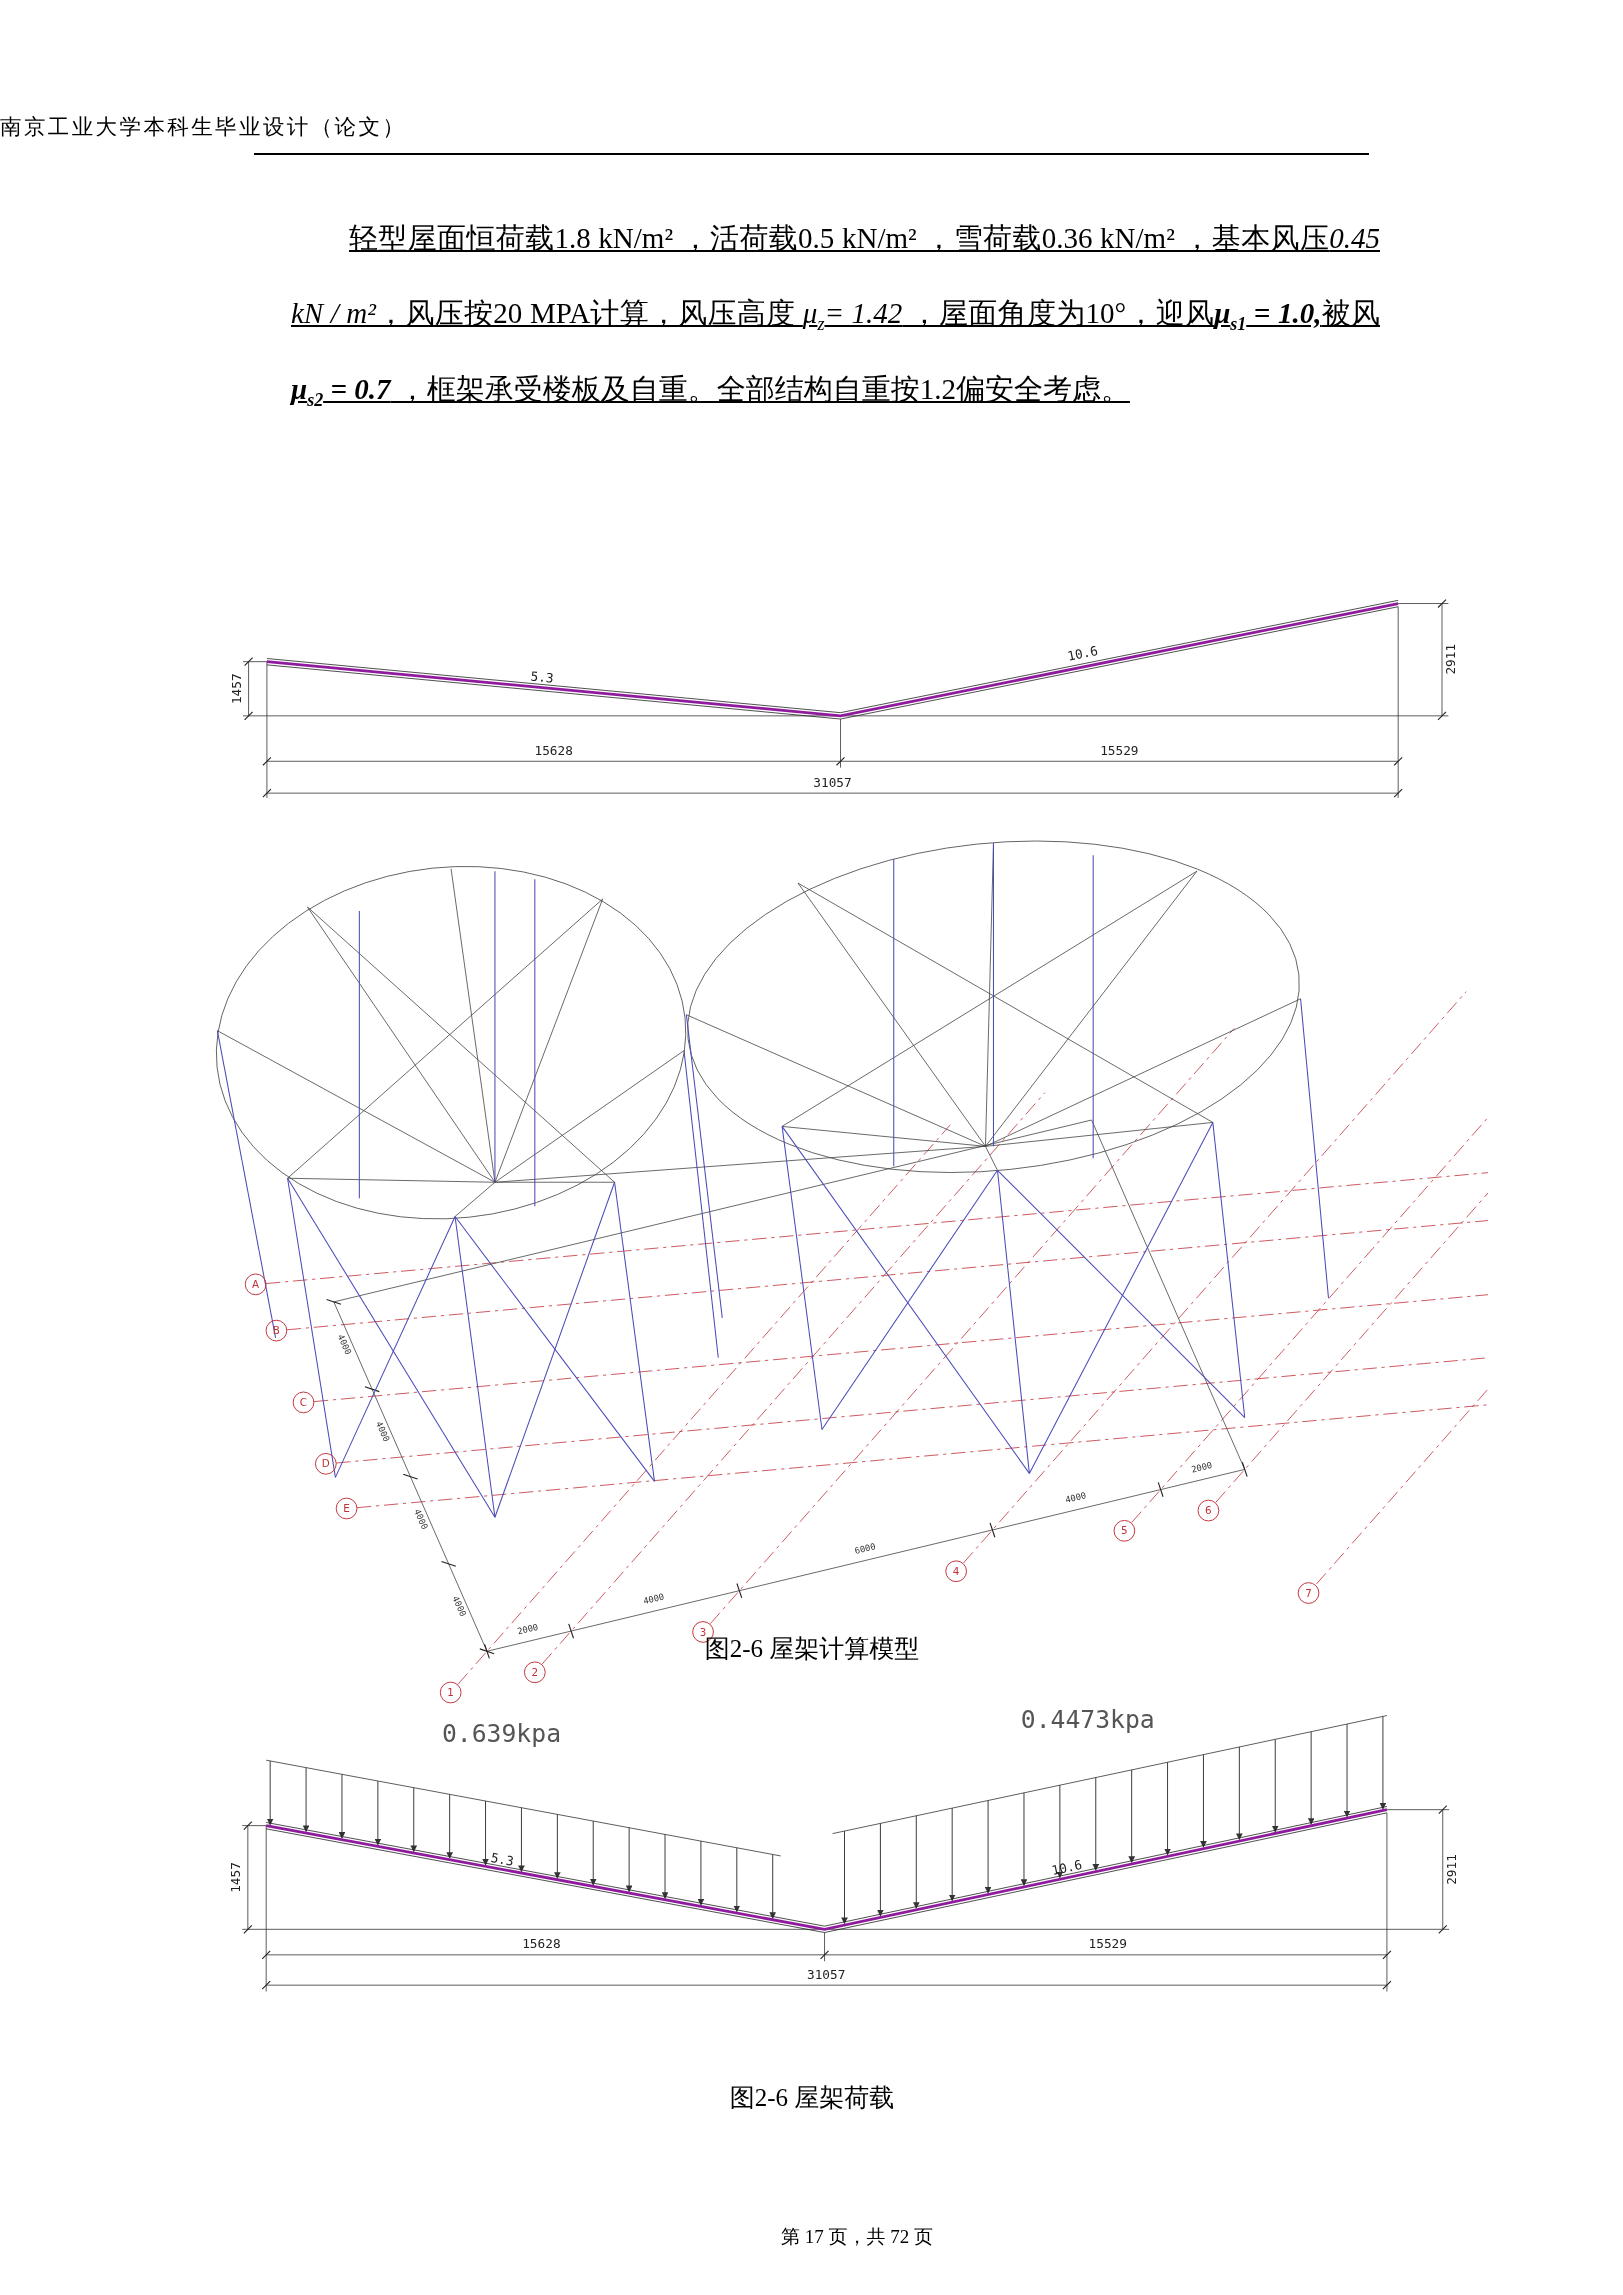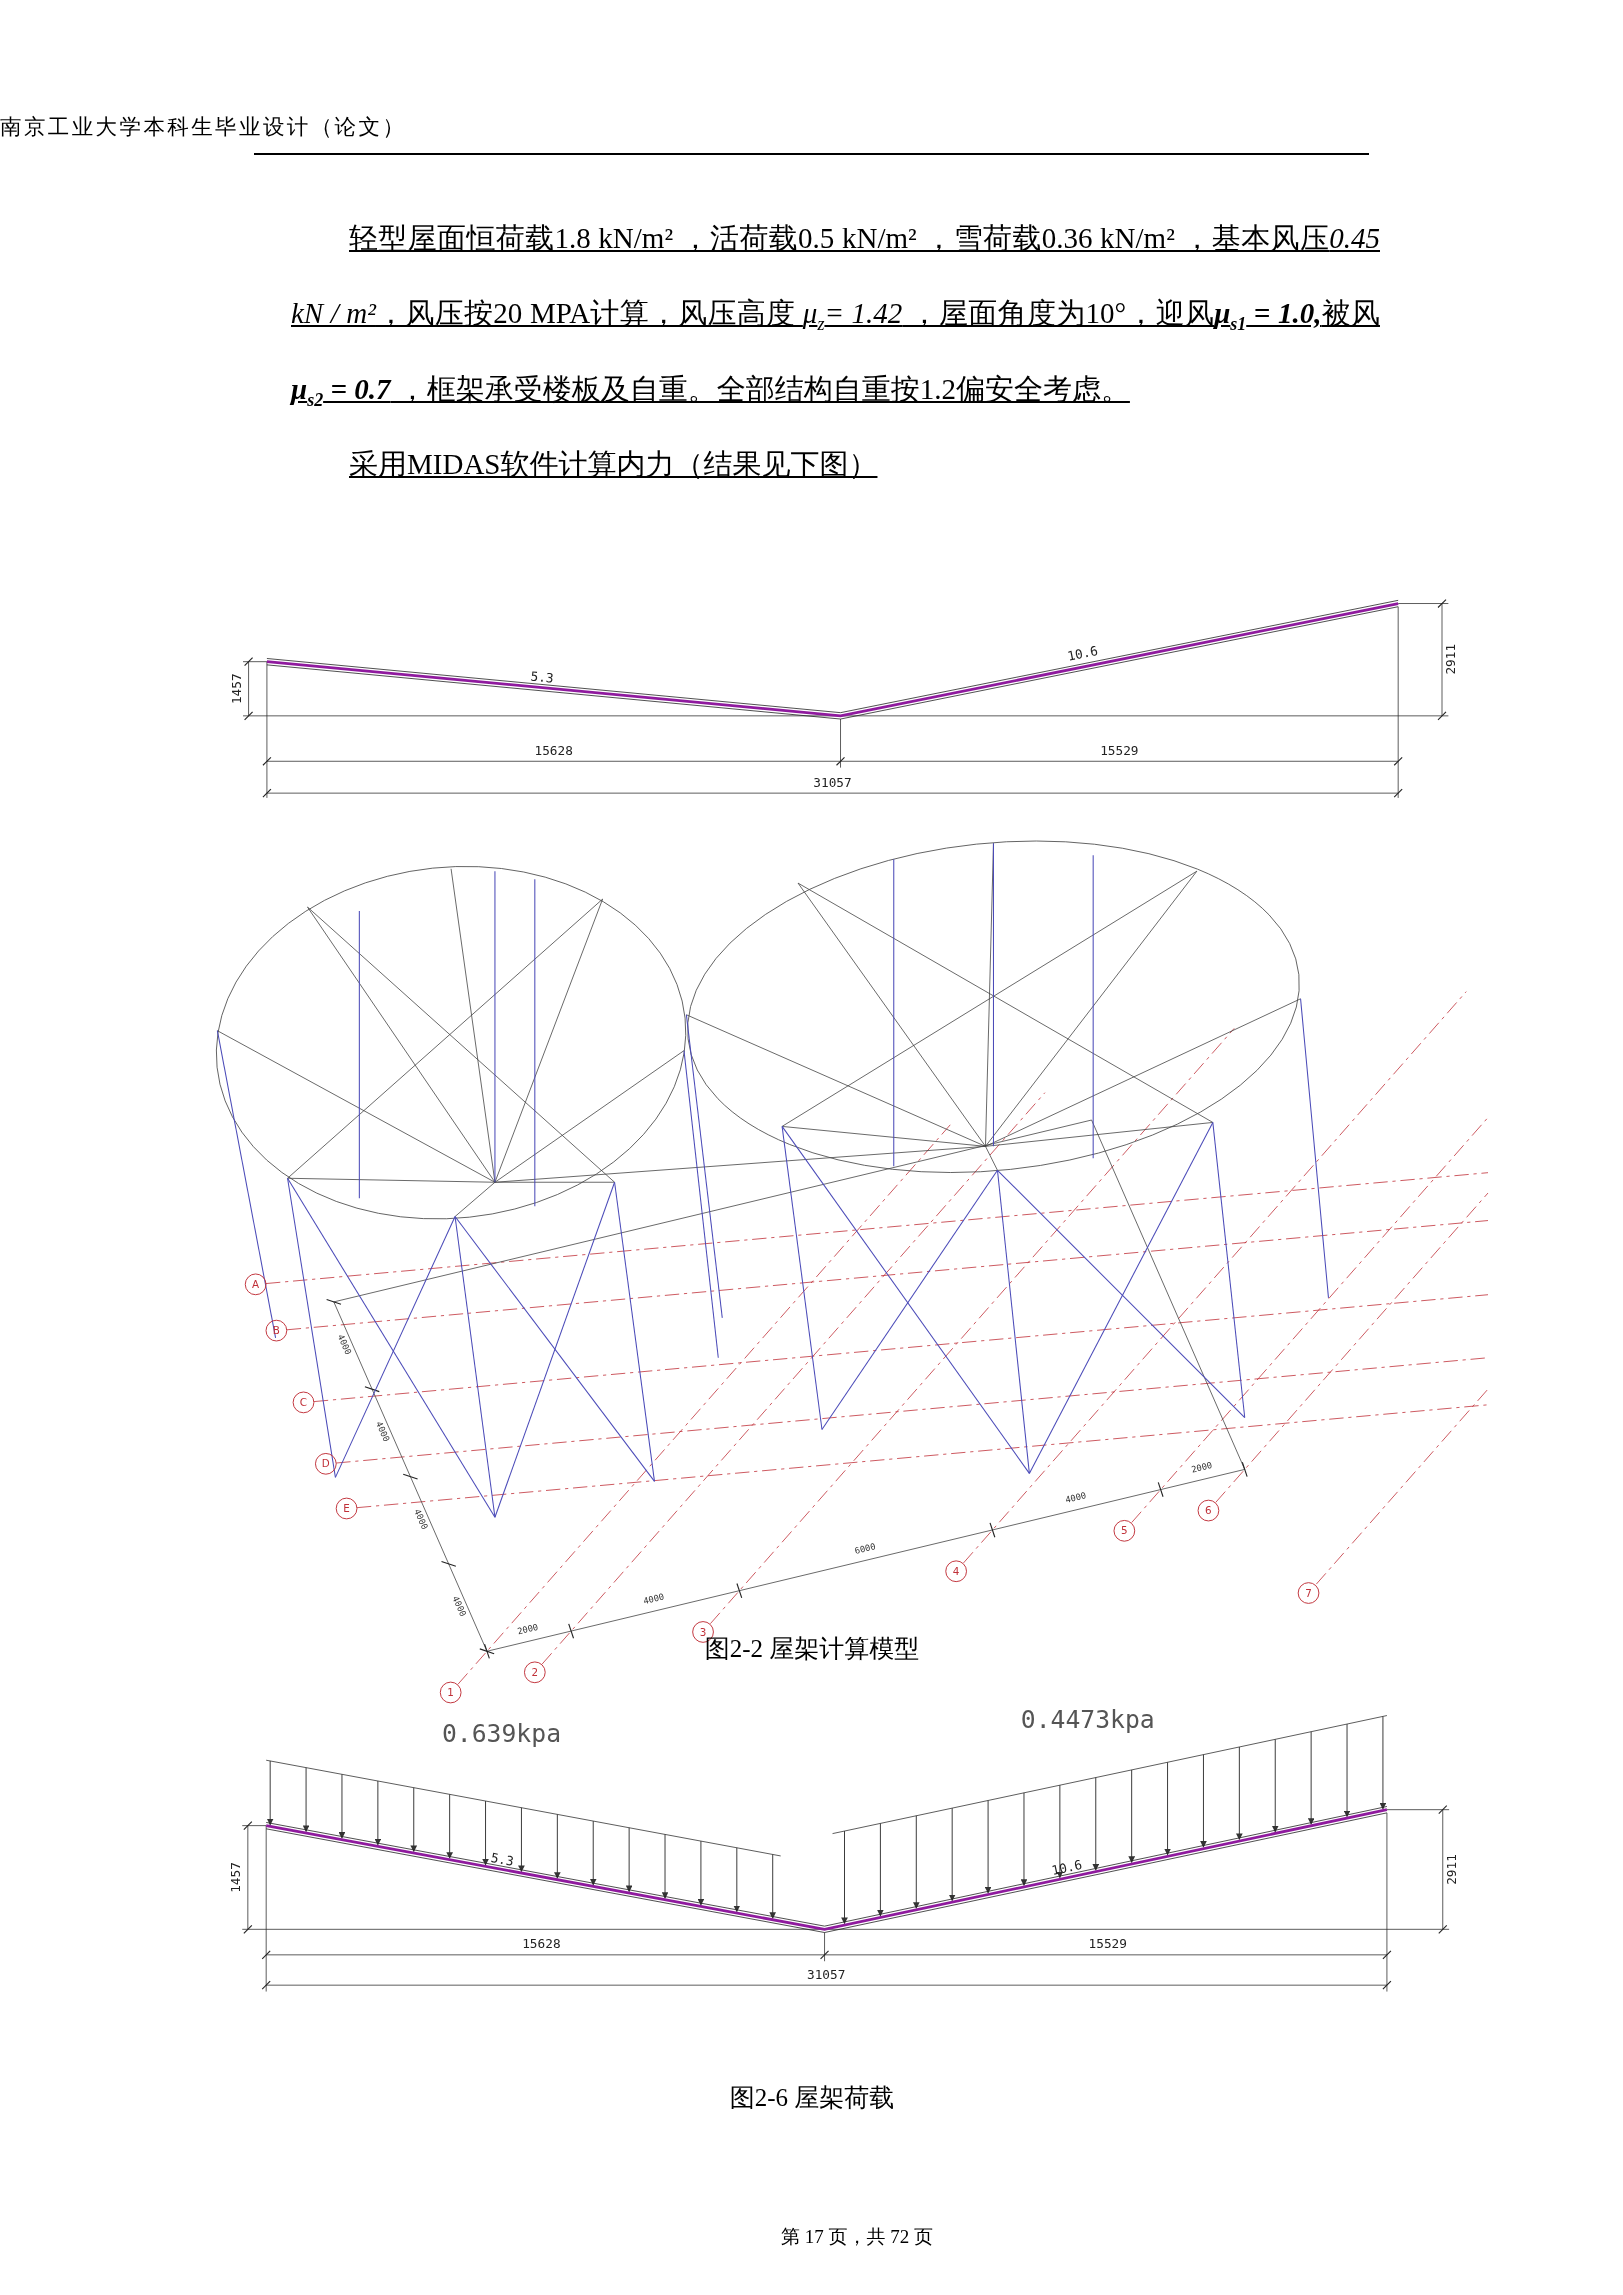--- a/index.html
+++ b/index.html
@@ -36,21 +36,20 @@
   .arrowline{stroke:#333;stroke-width:1.2;}
 </style>
 </head>
 <body>
 
 <div class="header">南京工业大学本科生毕业设计（论文）</div>
 <div class="header-rule"></div>
 
 <div class="body-text">
   <p><span>轻型屋面恒荷载1.8 kN/m² ，活荷载0.5 kN/m² ，雪荷载0.36 kN/m² ，基本风压</span><span class="mi">0.45 kN / m²</span><span>，风压按20 MPA计算，风压高度 </span><span class="mi">μ</span><sub class="mi">z</sub><span class="mi">= 1.42</span><span> ，屋面角度为10°，迎风</span><span class="mb">μ</span><sub class="mb">s1</sub><span class="mb"> = 1.0,</span><span>被风</span><span class="mb">μ</span><sub class="mb">s2</sub><span class="mb"> = 0.7</span><span> ，框架承受楼板及自重。全部结构自重按1.2偏安全考虑。</span></p>
-  <p><span>采用MIDAS软件计算内力（结果见下图）</span></p>
 </div>
 
 <svg class="figsvg" style="left:222px;top:586px;" width="1245" height="239" viewBox="0 0 1560 300">
   <g class="thin">
     <line x1="25" y1="95" x2="55" y2="95"></line>
     <line x1="25" y1="163" x2="775" y2="163"></line>
     <line x1="32" y1="95" x2="32" y2="163"></line>
     <line x1="1475" y1="22" x2="1538" y2="22"></line>
     <line x1="775" y1="163" x2="1538" y2="163"></line>
     <line x1="1530" y1="22" x2="1530" y2="163"></line>
@@ -214,21 +213,21 @@
     <text class="red-label" x="1028.2" y="952.2">4</text>
     <circle class="red-circle" cx="1239.1" cy="897" r="13"></circle>
     <text class="red-label" x="1239.1" y="901.5">5</text>
     <circle class="red-circle" cx="1344.5" cy="871.6" r="13"></circle>
     <text class="red-label" x="1344.5" y="876.1">6</text>
     <circle class="red-circle" cx="1470" cy="975" r="13"></circle>
     <text class="red-label" x="1470" y="979.5">7</text>
   </g>
 </svg>
 
-<div class="caption" style="top:1632px;">图2-2 屋架计算模型</div>
+<div class="caption" style="top:1632px;">图2-6 屋架计算模型</div>
 
 <svg class="figsvg" style="left:222px;top:1698px;" width="1245" height="343" viewBox="0 0 1560 430">
   <defs>
     <marker id="arr" viewBox="0 0 10 10" refX="9" refY="5" markerWidth="7" markerHeight="7" orient="auto">
       <path d="M0,0 L10,5 L0,10 z" fill="#333"></path>
     </marker>
   </defs>
 
   <g class="thin">
     <line x1="25" y1="160" x2="55" y2="160"></line>

